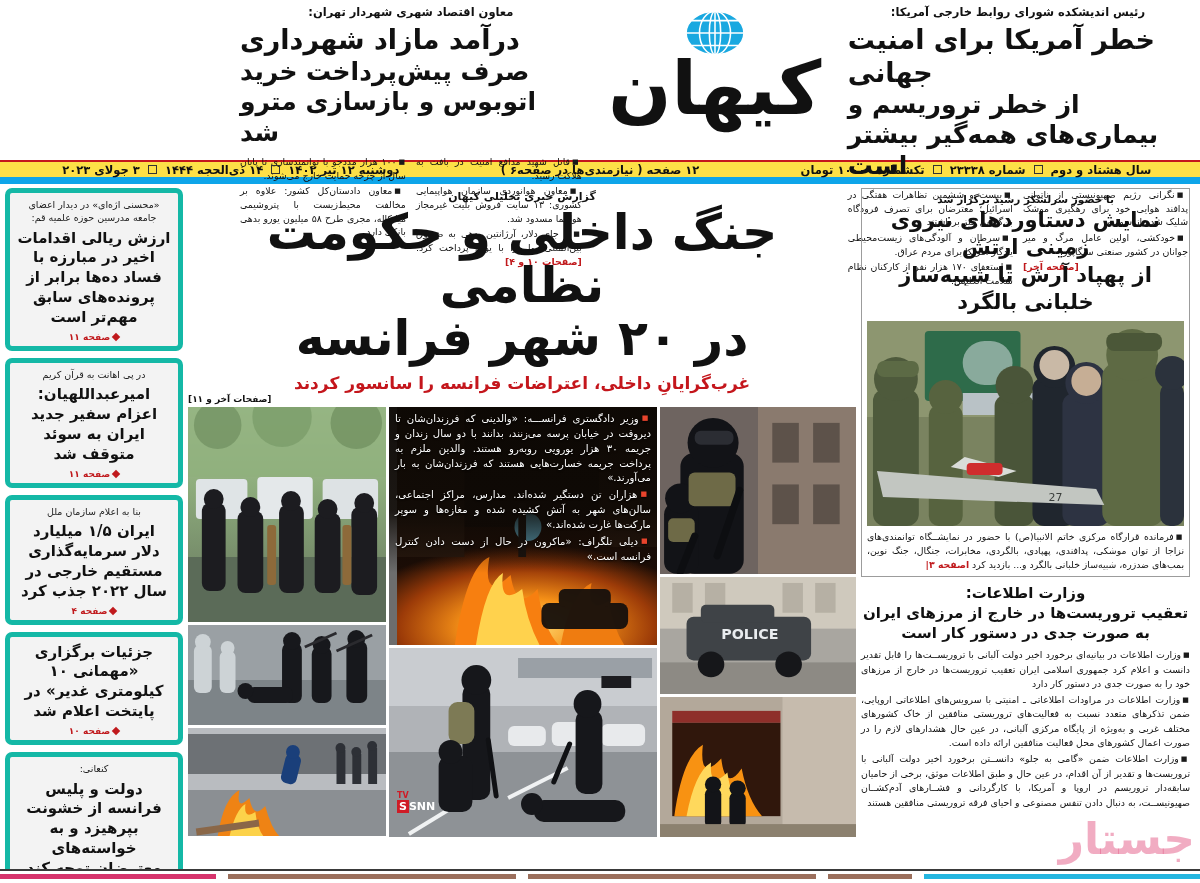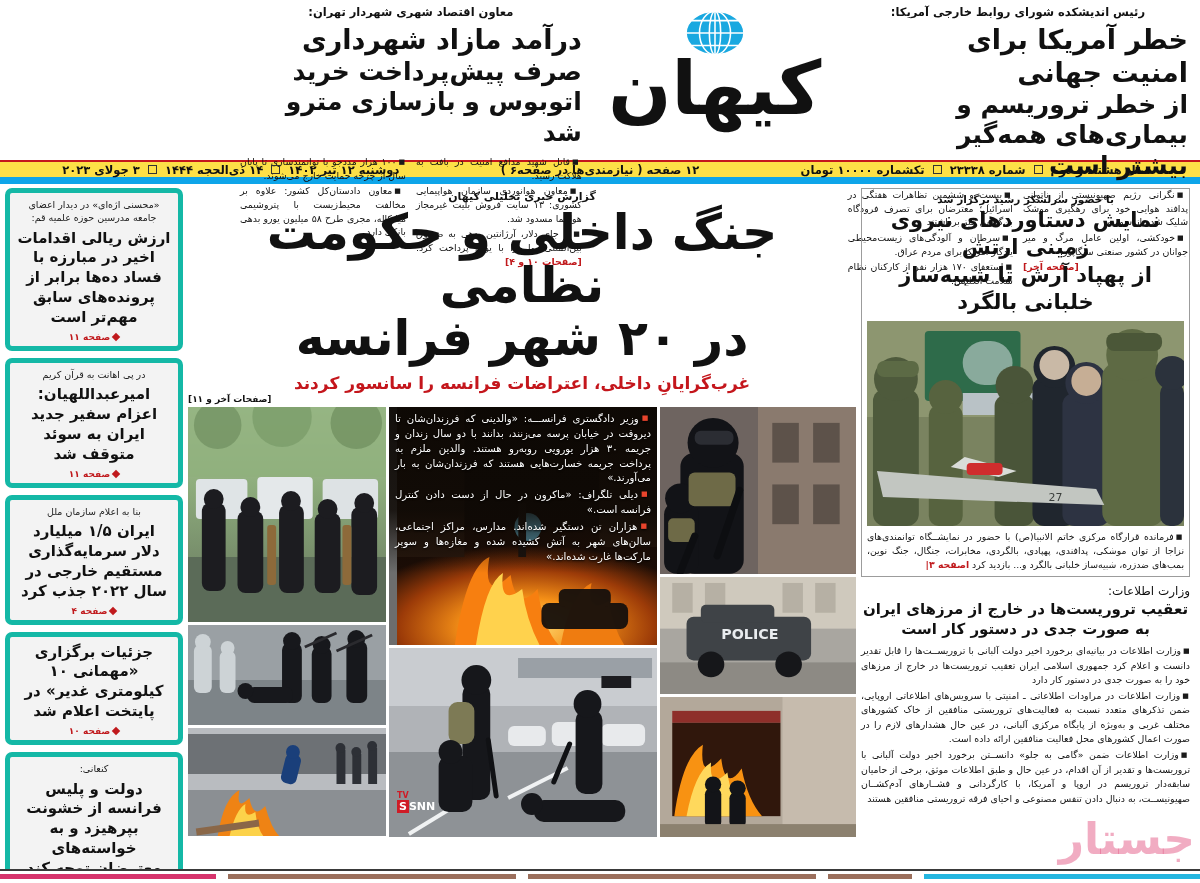--- a/index.html
+++ b/index.html
@@ -13,21 +13,21 @@
   .page{width:1200px;height:883px;position:relative;background:#fff;}
 
   
   .masthead{display:flex;flex-direction:row-reverse;width:972px;height:160px;box-sizing:border-box;padding:4px 6px 0 6px;}
   .mh-col{box-sizing:border-box;}
   .mh-right{width:430px;padding-left:6px;}
   .mh-center{width:330px;display:flex;align-items:flex-start;justify-content:center;position:relative;}
   .mh-left{width:428px;padding-right:6px;}
 
   .kicker{font-size:11.5px;font-weight:bold;text-align:center;margin:2px 0 4px 0;line-height:1.2;}
-  .mh-head{font-size:27px;font-weight:bold;text-align:right;line-height:1.22;letter-spacing:-0.3px;margin-left:36px;}
+  .mh-head{font-size:27px;font-weight:bold;text-align:left;line-height:1.22;letter-spacing:-0.3px;}
   .mh-head .l2{font-size:25px;}
   .mh-bullets{display:flex;flex-direction:row-reverse;gap:10px;margin-top:7px;}
   .mh-bcol{flex:1;font-size:9.4px;line-height:1.45;text-align:justify;}
   .mh-bcol p{margin:0 0 2px 0;}
   .bq{color:#1a1a1a;font-size:7px;vertical-align:1px;margin-left:2px;}
   .pgref{color:#c0191c;font-weight:bold;}
 
   
   .logo-wrap{text-align:center;width:100%;padding-top:4px;}
   .globe{width:62px;height:50px;margin:0 auto;display:block;}
@@ -87,21 +87,21 @@
   .sinn .s-tv{color:#cf1b26;font-size:8px;display:block;line-height:1;text-align:left;}
 
   
   .lead-box{border:1px solid #9c9c9c;padding:4px 5px 4px 5px;box-sizing:border-box;}
   .l-kick{font-size:10.5px;font-weight:bold;text-align:center;margin-bottom:2px;}
   .l-head{font-size:21px;font-weight:bold;text-align:center;line-height:1.3;letter-spacing:-0.4px;}
   .l-photo{height:205px;margin-top:5px;background:#5d6347;position:relative;overflow:hidden;}
   .l-cap{font-size:9.3px;line-height:1.5;text-align:justify;margin-top:4px;}
   .l-cap .pg{color:#c0191c;font-weight:bold;}
 
-  .l2-kick{font-size:12px;font-weight:normal;margin:7px 0 2px;}
+  .l2-kick{font-size:15px;text-align:center;font-weight:bold;margin:7px 0 2px;}
   .l2-head{font-size:15px;font-weight:bold;text-align:center;line-height:1.3;letter-spacing:-0.4px;}
   .l2-body{font-size:9.4px;line-height:1.55;text-align:justify;margin-top:5px;}
   .l2-body p{margin:0 0 1px 0;}
 
   
   .footer{position:absolute;left:0;bottom:0;width:1200px;height:12px;border-top:2px solid #3a3a3a;display:flex;flex-direction:row-reverse;background:#fff;}
   .fbar{height:5px;margin-top:3px;}
 
   
   .watermark{position:absolute;right:5px;bottom:18px;width:160px;height:52px;pointer-events:none;
@@ -352,22 +352,22 @@
               <g fill="#16100c" opacity="0.95">
                   <rect x="150" y="196" width="90" height="26" rx="8"></rect>
                   <rect x="168" y="182" width="54" height="18" rx="6"></rect>
                 </g>
               <rect x="126" y="96" width="8" height="54" fill="#1b1410"></rect>
 
               <g></g>
             </svg>
             <div class="quotebox">
               <p><span class="qb">■</span><span>وزیر دادگستری فرانســـه: «والدینی که فرزندان‌شان تا دیروقت در خیابان پرسه می‌زنند، بدانند با دو سال زندان و جریمه ۳۰ هزار یورویی روبه‌رو هستند. والدین ملزم به پرداخت جریمه خسارت‌هایی هستند که فرزندان‌شان به بار می‌آورند.»</span></p>
+              <p><span class="qb">■</span><span>هزاران تن دستگیر شده‌اند. مدارس، مراکز اجتماعی، سالن‌های شهر به آتش کشیده شده و مغازه‌ها و سوپر مارکت‌ها غارت شده‌اند.»</span></p>
               <p><span class="qb">■</span><span>دیلی تلگراف: «ماکرون در حال از دست دادن کنترل فرانسه است.»</span></p>
-              <p><span class="qb">■</span><span>هزاران تن دستگیر شده‌اند. مدارس، مراکز اجتماعی، سالن‌های شهر به آتش کشیده شده و مغازه‌ها و سوپر مارکت‌ها غارت شده‌اند.»</span></p>
             </div>
           </div>
           <div class="ph" style="height:189px;">
             <svg viewBox="0 0 270 189" width="100%" height="100%" preserveAspectRatio="none">
               <rect width="270" height="189" fill="#b0b3b7"></rect>
               <rect y="0" width="270" height="58" fill="#c9ccd0"></rect>
               <rect x="130" y="10" width="135" height="20" fill="#9aa0a6"></rect>
               <rect y="104" width="270" height="85" fill="#8e9296"></rect>
               <g fill="#e8eaec">
                   <rect x="164" y="74" width="48" height="24" rx="6"></rect>

